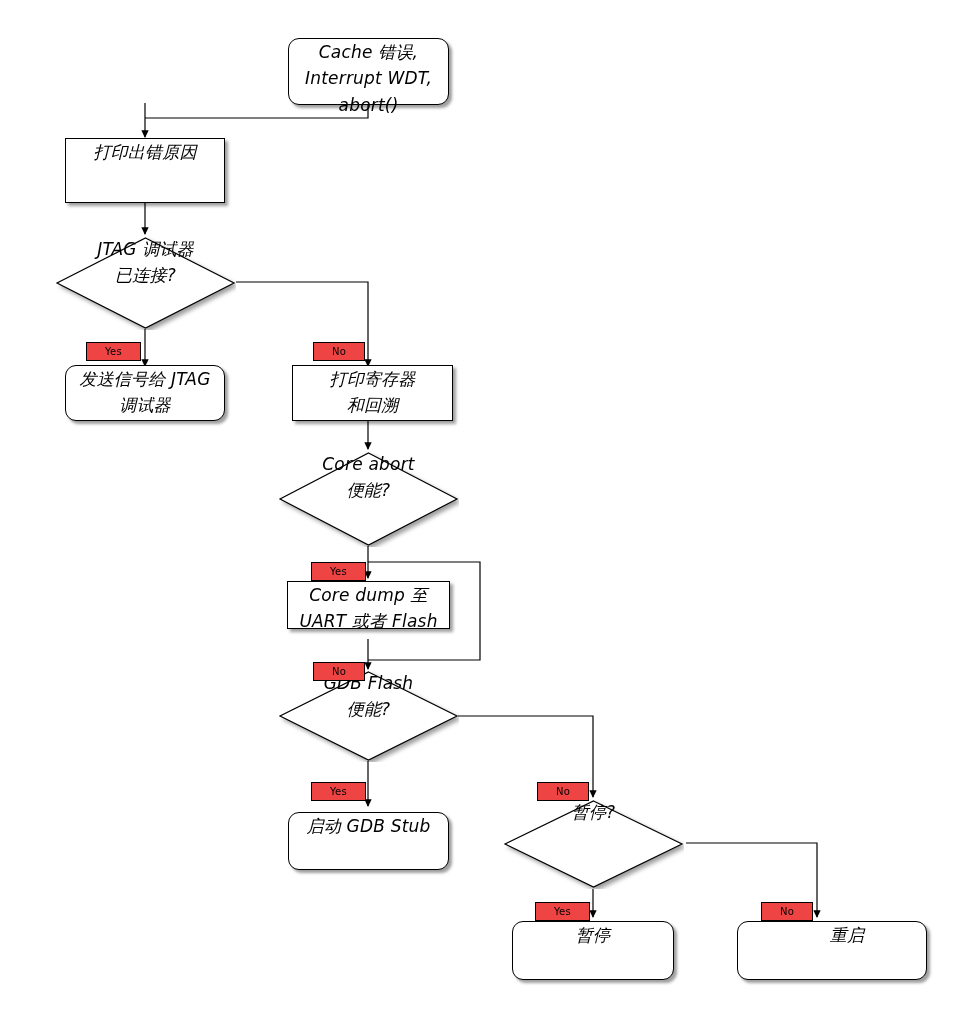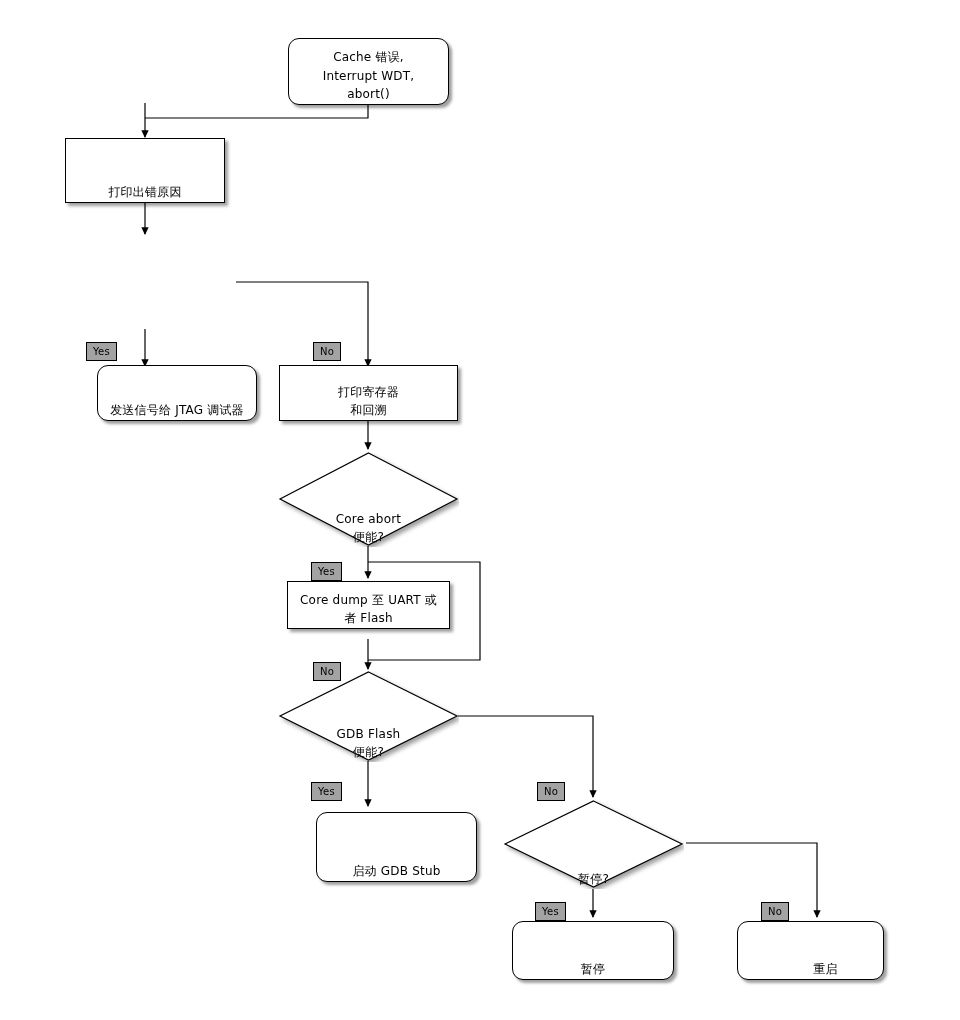--- a/index.html
+++ b/index.html
@@ -23,27 +23,28 @@
     left: 0;
     top: 0;
     width: 960px;
     height: 1020px;
     pointer-events: none;
   }
   .node {
     position: absolute;
     box-sizing: border-box;
     display: flex;
-    align-items: flex-end;
+    align-items: flex-start;
     justify-content: center;
     text-align: center;
     color: #000000;
-    font-size: 12px;
+    font-size: 17px;
     line-height: 1.55;
     letter-spacing: 0.2px;
+    font-style: italic;
   }
   .node .node-label {
     display: block;
     white-space: pre-line;
     padding: 0 6px;
   }
   .node.rounded {
     background: #ffffff;
     border: 1px solid #000000;
     border-radius: 11px;
@@ -67,29 +68,29 @@
     height: 100%;
     z-index: 0;
   }
   .node.diamond .node-label {
     position: relative;
     z-index: 1;
   }
   .edge-label {
     position: absolute;
     box-sizing: border-box;
-    background: #a3a3a3;
+    background: #ef4444;
     border: 1px solid #000000;
     color: #000000;
     font-size: 10px;
     line-height: 17px;
     height: 19px;
     text-align: left;
     letter-spacing: 0.3px;
-    padding: 0 6px;
+    padding: 0 18px;
     white-space: nowrap;
     z-index: 5;
   }
 </style>
 </head>
 <body>
 
 <div id="canvas">
 
   <svg id="edge-layer" viewBox="0 0 960 1020" width="960" height="1020" xmlns="http://www.w3.org/2000/svg">
@@ -133,26 +134,33 @@
   <div class="node rounded" style="left:288px; top:38px; width:161px; height:67px;">
     <span class="node-label">Cache 错误,
 Interrupt WDT,
 abort()</span>
   </div>
 
   <div class="node rect" style="left:65px; top:138px; width:160px; height:65px;">
     <span class="node-label">打印出错原因</span>
   </div>
 
-
-  <div class="node rounded" style="left:65px; top:365px; width:160px; height:56px;margin-left:32px;">
+  <div class="node diamond" style="left:55px; top:236px; width:181px; height:94px;">
+    <svg class="dia-shape" viewBox="0 0 181 94" preserveAspectRatio="none">
+      <polygon points="90.5,2 179,47 90.5,92 2,47" fill="#ffffff" stroke="#000000" stroke-width="1.2" style="filter:drop-shadow(3px 3px 2px rgba(0,0,0,0.38));"></polygon>
+    </svg>
+    <span class="node-label">JTAG 调试器
+已连接?</span>
+  </div>
+
+  <div class="node rounded" style="left:65px; top:365px; width:160px; height:56px;">
     <span class="node-label">发送信号给 JTAG 调试器</span>
   </div>
 
-  <div class="node rect" style="left:279px; top:365px; width:179px; height:56px;">
+  <div class="node rect" style="left:292px; top:365px; width:161px; height:56px;">
     <span class="node-label">打印寄存器
 和回溯</span>
   </div>
 
   <div class="node diamond" style="left:278px; top:451px; width:181px; height:96px;">
     <svg class="dia-shape" viewBox="0 0 181 96" preserveAspectRatio="none">
       <polygon points="90.5,2 179,48 90.5,94 2,48" fill="#ffffff" stroke="#000000" stroke-width="1.2" style="filter:drop-shadow(3px 3px 2px rgba(0,0,0,0.38));"></polygon>
     </svg>
     <span class="node-label">Core abort
 便能?</span>
@@ -163,36 +171,36 @@
   </div>
 
   <div class="node diamond" style="left:278px; top:670px; width:181px; height:92px;">
     <svg class="dia-shape" viewBox="0 0 181 92" preserveAspectRatio="none">
       <polygon points="90.5,2 179,46 90.5,90 2,46" fill="#ffffff" stroke="#000000" stroke-width="1.2" style="filter:drop-shadow(3px 3px 2px rgba(0,0,0,0.38));"></polygon>
     </svg>
     <span class="node-label">GDB Flash
 便能?</span>
   </div>
 
-  <div class="node rounded" style="left:288px; top:812px; width:161px; height:70px;margin-left:28px;">
+  <div class="node rounded" style="left:288px; top:812px; width:161px; height:58px;">
     <span class="node-label">启动 GDB Stub</span>
   </div>
 
   <div class="node rounded" style="left:512px; top:921px; width:162px; height:59px;">
     <span class="node-label">暂停</span>
   </div>
 
   <div class="node diamond" style="left:503px; top:799px; width:181px; height:90px;">
     <svg class="dia-shape" viewBox="0 0 181 90" preserveAspectRatio="none">
       <polygon points="90.5,2 179,45 90.5,88 2,45" fill="#ffffff" stroke="#000000" stroke-width="1.2" style="filter:drop-shadow(3px 3px 2px rgba(0,0,0,0.38));"></polygon>
     </svg>
     <span class="node-label">暂停?</span>
   </div>
 
-  <div class="node rounded" style="left:737px; top:921px; width:147px; height:59px;padding-left:30px;">
+  <div class="node rounded" style="left:737px; top:921px; width:190px; height:59px;padding-left:30px;">
     <span class="node-label">重启</span>
   </div>
 
   <div class="edge-label" style="left:86px; top:342px;">Yes</div>
 
   <div class="edge-label" style="left:313px; top:342px;">No</div>
 
   <div class="edge-label" style="left:311px; top:562px;">Yes</div>
 
   <div class="edge-label" style="left:313px; top:662px;">No</div>

